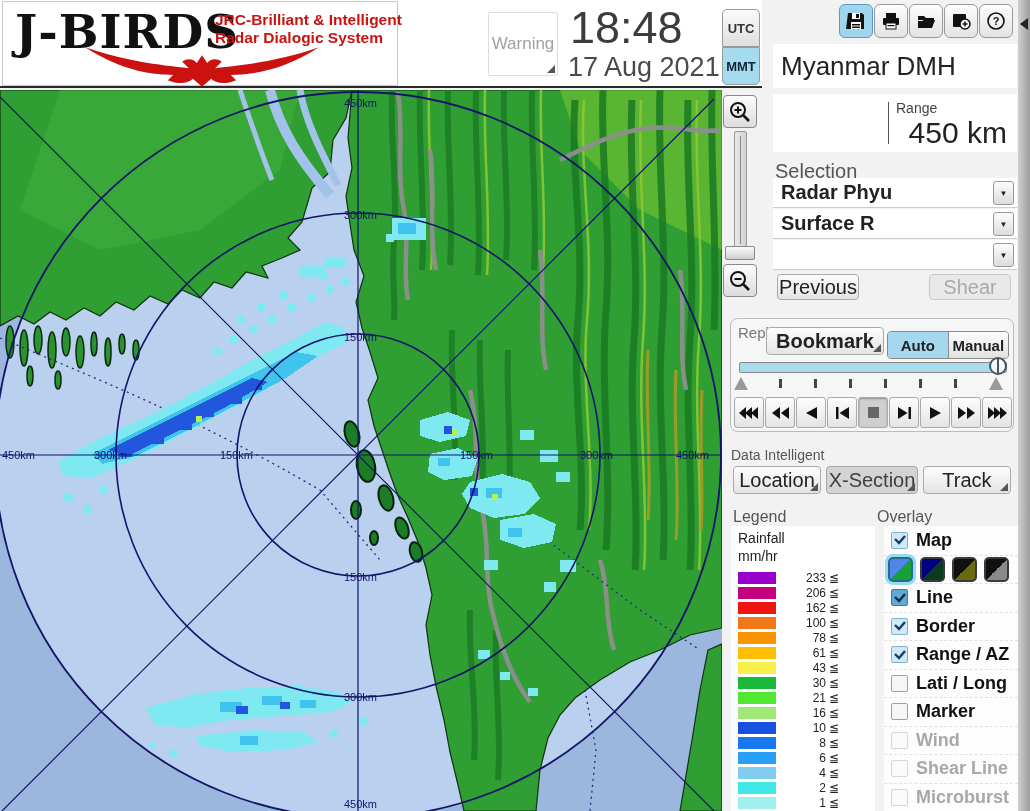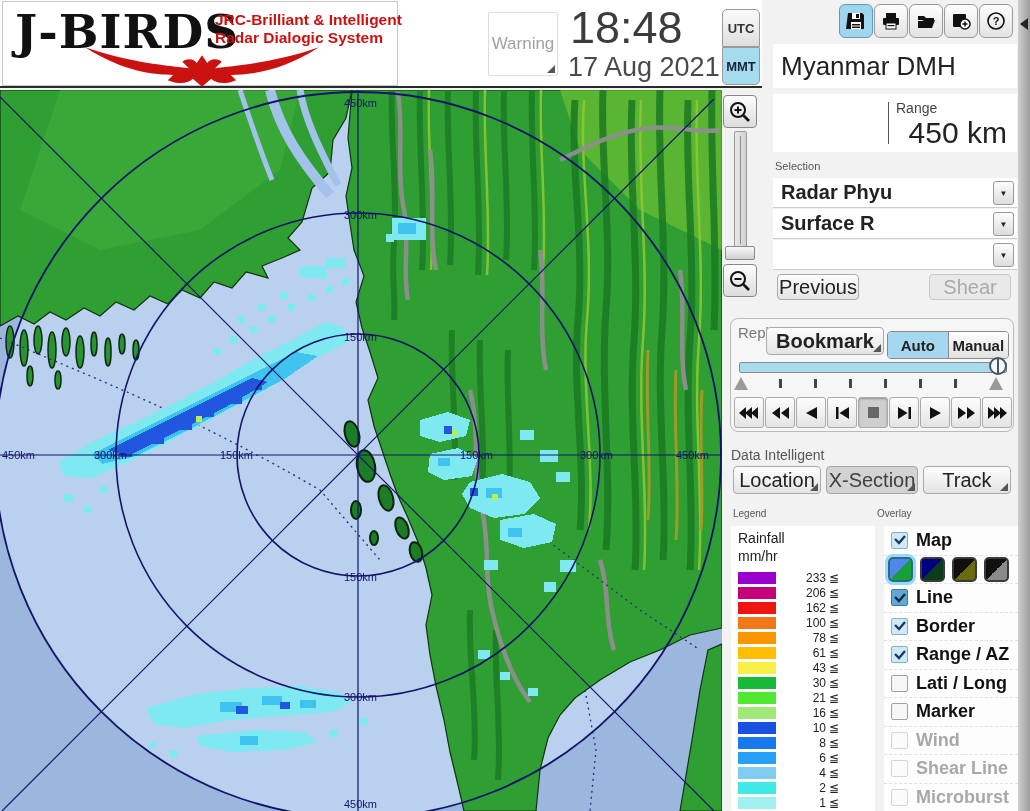--- a/index.html
+++ b/index.html
@@ -50,21 +50,21 @@
   .zoom-track::after{ content:""; position:absolute; left:5px; top:4px; bottom:4px; width:1px; background:#8a8a8a; }
   .zoom-handle{ position:absolute; left:725px; top:246px; width:30px; height:14px;
     border:1px solid #8a8a8a; border-radius:2px; background:linear-gradient(#fafafa,#cfcfcf); }
   
   .station-box{ position:absolute; left:773px; top:44px; width:244px; height:44px; background:#fff; }
   .station-name{ position:absolute; left:8px; top:7px; font-size:26px; color:#222; }
   .range-box{ position:absolute; left:773px; top:94px; width:244px; height:58px; background:#fff; }
   .range-box .div{ position:absolute; left:115px; top:8px; bottom:8px; width:1px; background:#555; }
   .range-label{ position:absolute; left:123px; top:6px; font-size:14px; color:#444; }
   .range-value{ position:absolute; right:10px; top:22px; font-size:30px; color:#222; }
-  .sec-label{ position:absolute; font-size:11px; color:#555; }
+  .sec-label{ position:absolute; font-size:20px; color:#555; }
   .dd-row{ position:absolute; left:773px; width:244px; height:30px; background:#fff; border-bottom:1px solid #ccc; }
   .dd-text{ position:absolute; left:8px; top:3px; font-size:20px; font-weight:600; color:#222; }
   .dd-btn{ position:absolute; right:3px; top:3px; width:21px; height:24px; border:1px solid #999;
     border-radius:3px; background:linear-gradient(#fdfdfd,#dcdcdc); font-size:8px; color:#222;
     display:flex; align-items:center; justify-content:center; }
   .btn{ position:absolute; border:1px solid #aaa; border-radius:4px;
     background:linear-gradient(#fdfdfd,#e4e4e4); font-size:20px; color:#222;
     display:flex; align-items:center; justify-content:center; }
   .btn.disabled{ color:#aaa; background:#e9e9e9; border-color:#c9c9c9; }
   .btn.grayed{ color:#404040; background:#d3d3d3; border-color:#a8a8a8; }
@@ -87,21 +87,21 @@
   .ruler-tick{ position:absolute; top:60px; width:3px; height:9px; background:#444; }
   .ruler-tri{ position:absolute; top:58px; width:0; height:0;
     border-left:7px solid transparent; border-right:7px solid transparent; border-bottom:13px solid #9a9a9a; }
   .pb-row{ position:absolute; left:3px; top:78px; display:flex; gap:1px; }
   .pb-btn{ width:30px; height:31px; border:1px solid #aaa; border-radius:3px;
     background:linear-gradient(#fdfdfd,#e4e4e4); display:flex; align-items:center; justify-content:center; }
   .pb-btn.active{ background:#cfcfcf; box-shadow:inset 0 1px 2px rgba(0,0,0,.3); }
   
   .da-label{ position:absolute; left:731px; top:447px; font-size:14px; color:#555; }
   
-  .lg-label{ position:absolute; font-size:10px; color:#555;text-align:right; }
+  .lg-label{ position:absolute; font-size:16px; color:#555;text-align:right; }
   .legend-panel{ position:absolute; left:731px; top:526px; width:144px; height:285px; background:#fff; }
   .legend-title{ position:absolute; left:7px; font-size:14px; color:#222; }
   .legend-rows{ position:absolute; left:0; top:44px; right:0; }
   .legend-row{ height:15px; display:flex; align-items:center; }
   .legend-swatch{ width:38px; height:12px; margin-left:7px; }
   .legend-val{ width:50px; text-align:right; font-size:12px; color:#222; }
   .legend-suffix{ font-size:12px; color:#222; margin-left:3px; }
   .overlay-panel{ position:absolute; left:884px; top:526px; width:134px; height:285px; background:#fdfdfd; }
   .ov-row{ height:28.5px; display:flex; align-items:center; gap:8px; padding-left:7px; border-top:1px dashed #e2e2e2; }
   .ov-row:first-child{ border-top:none; }

